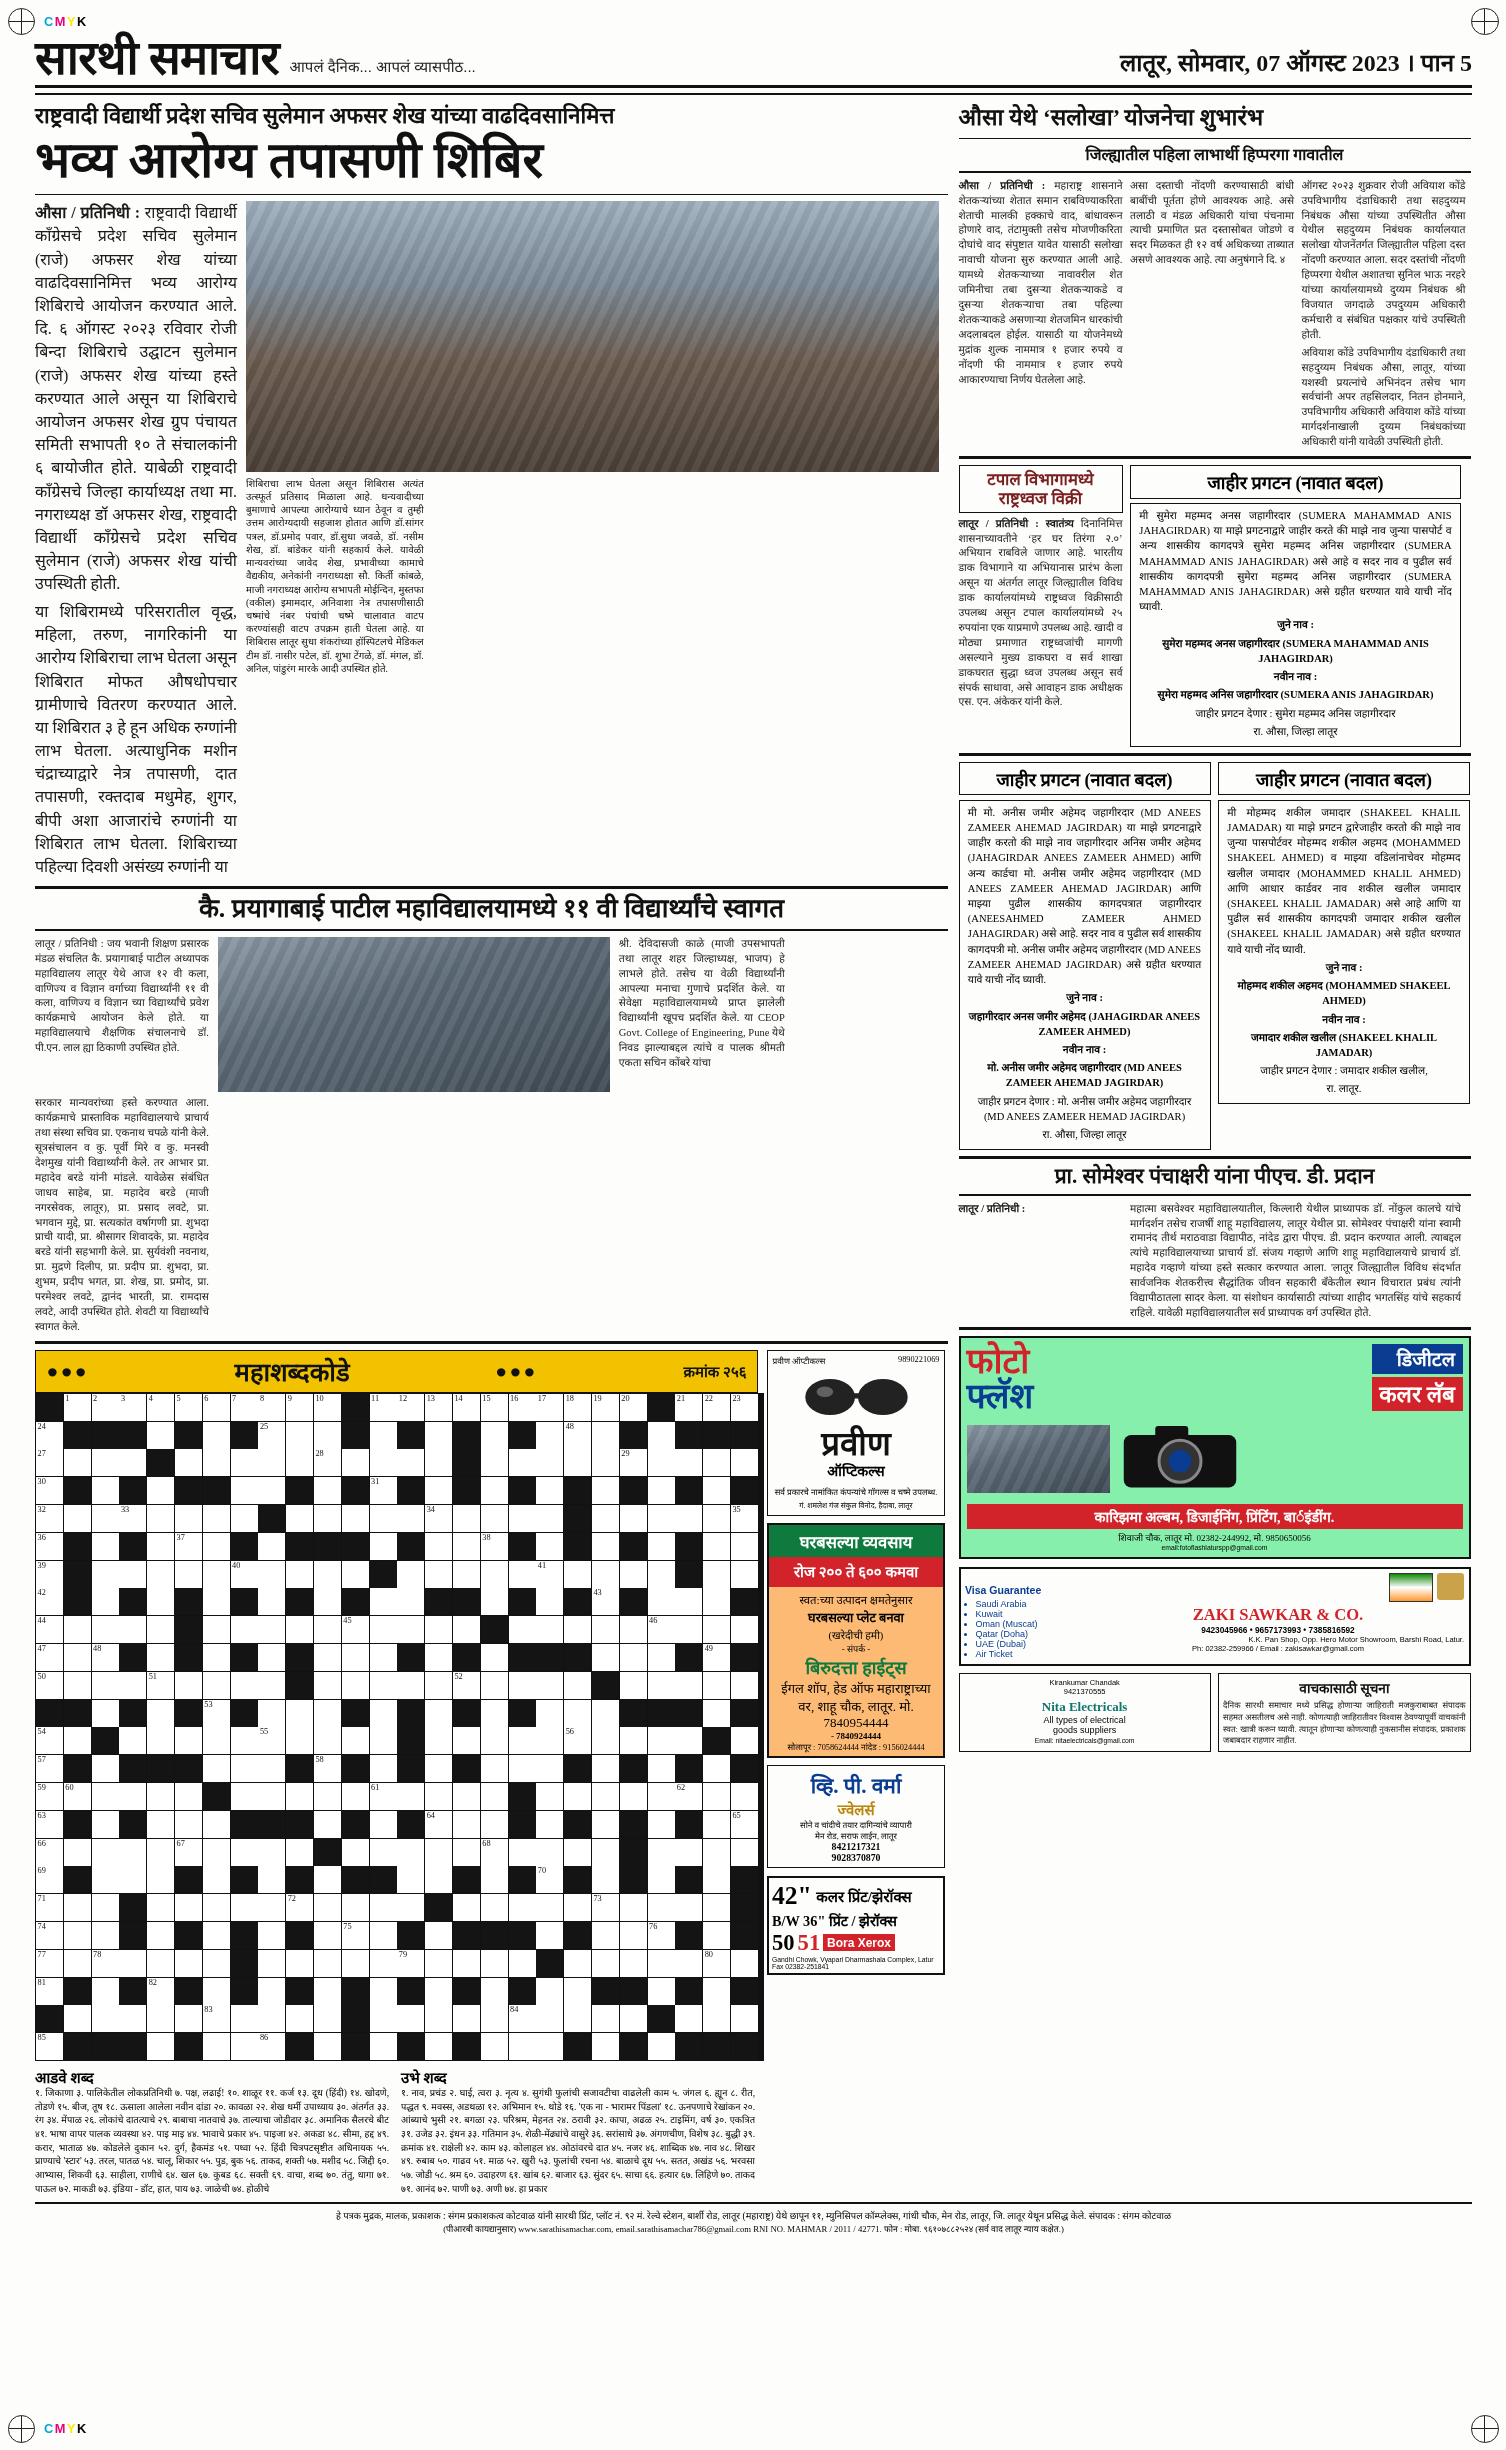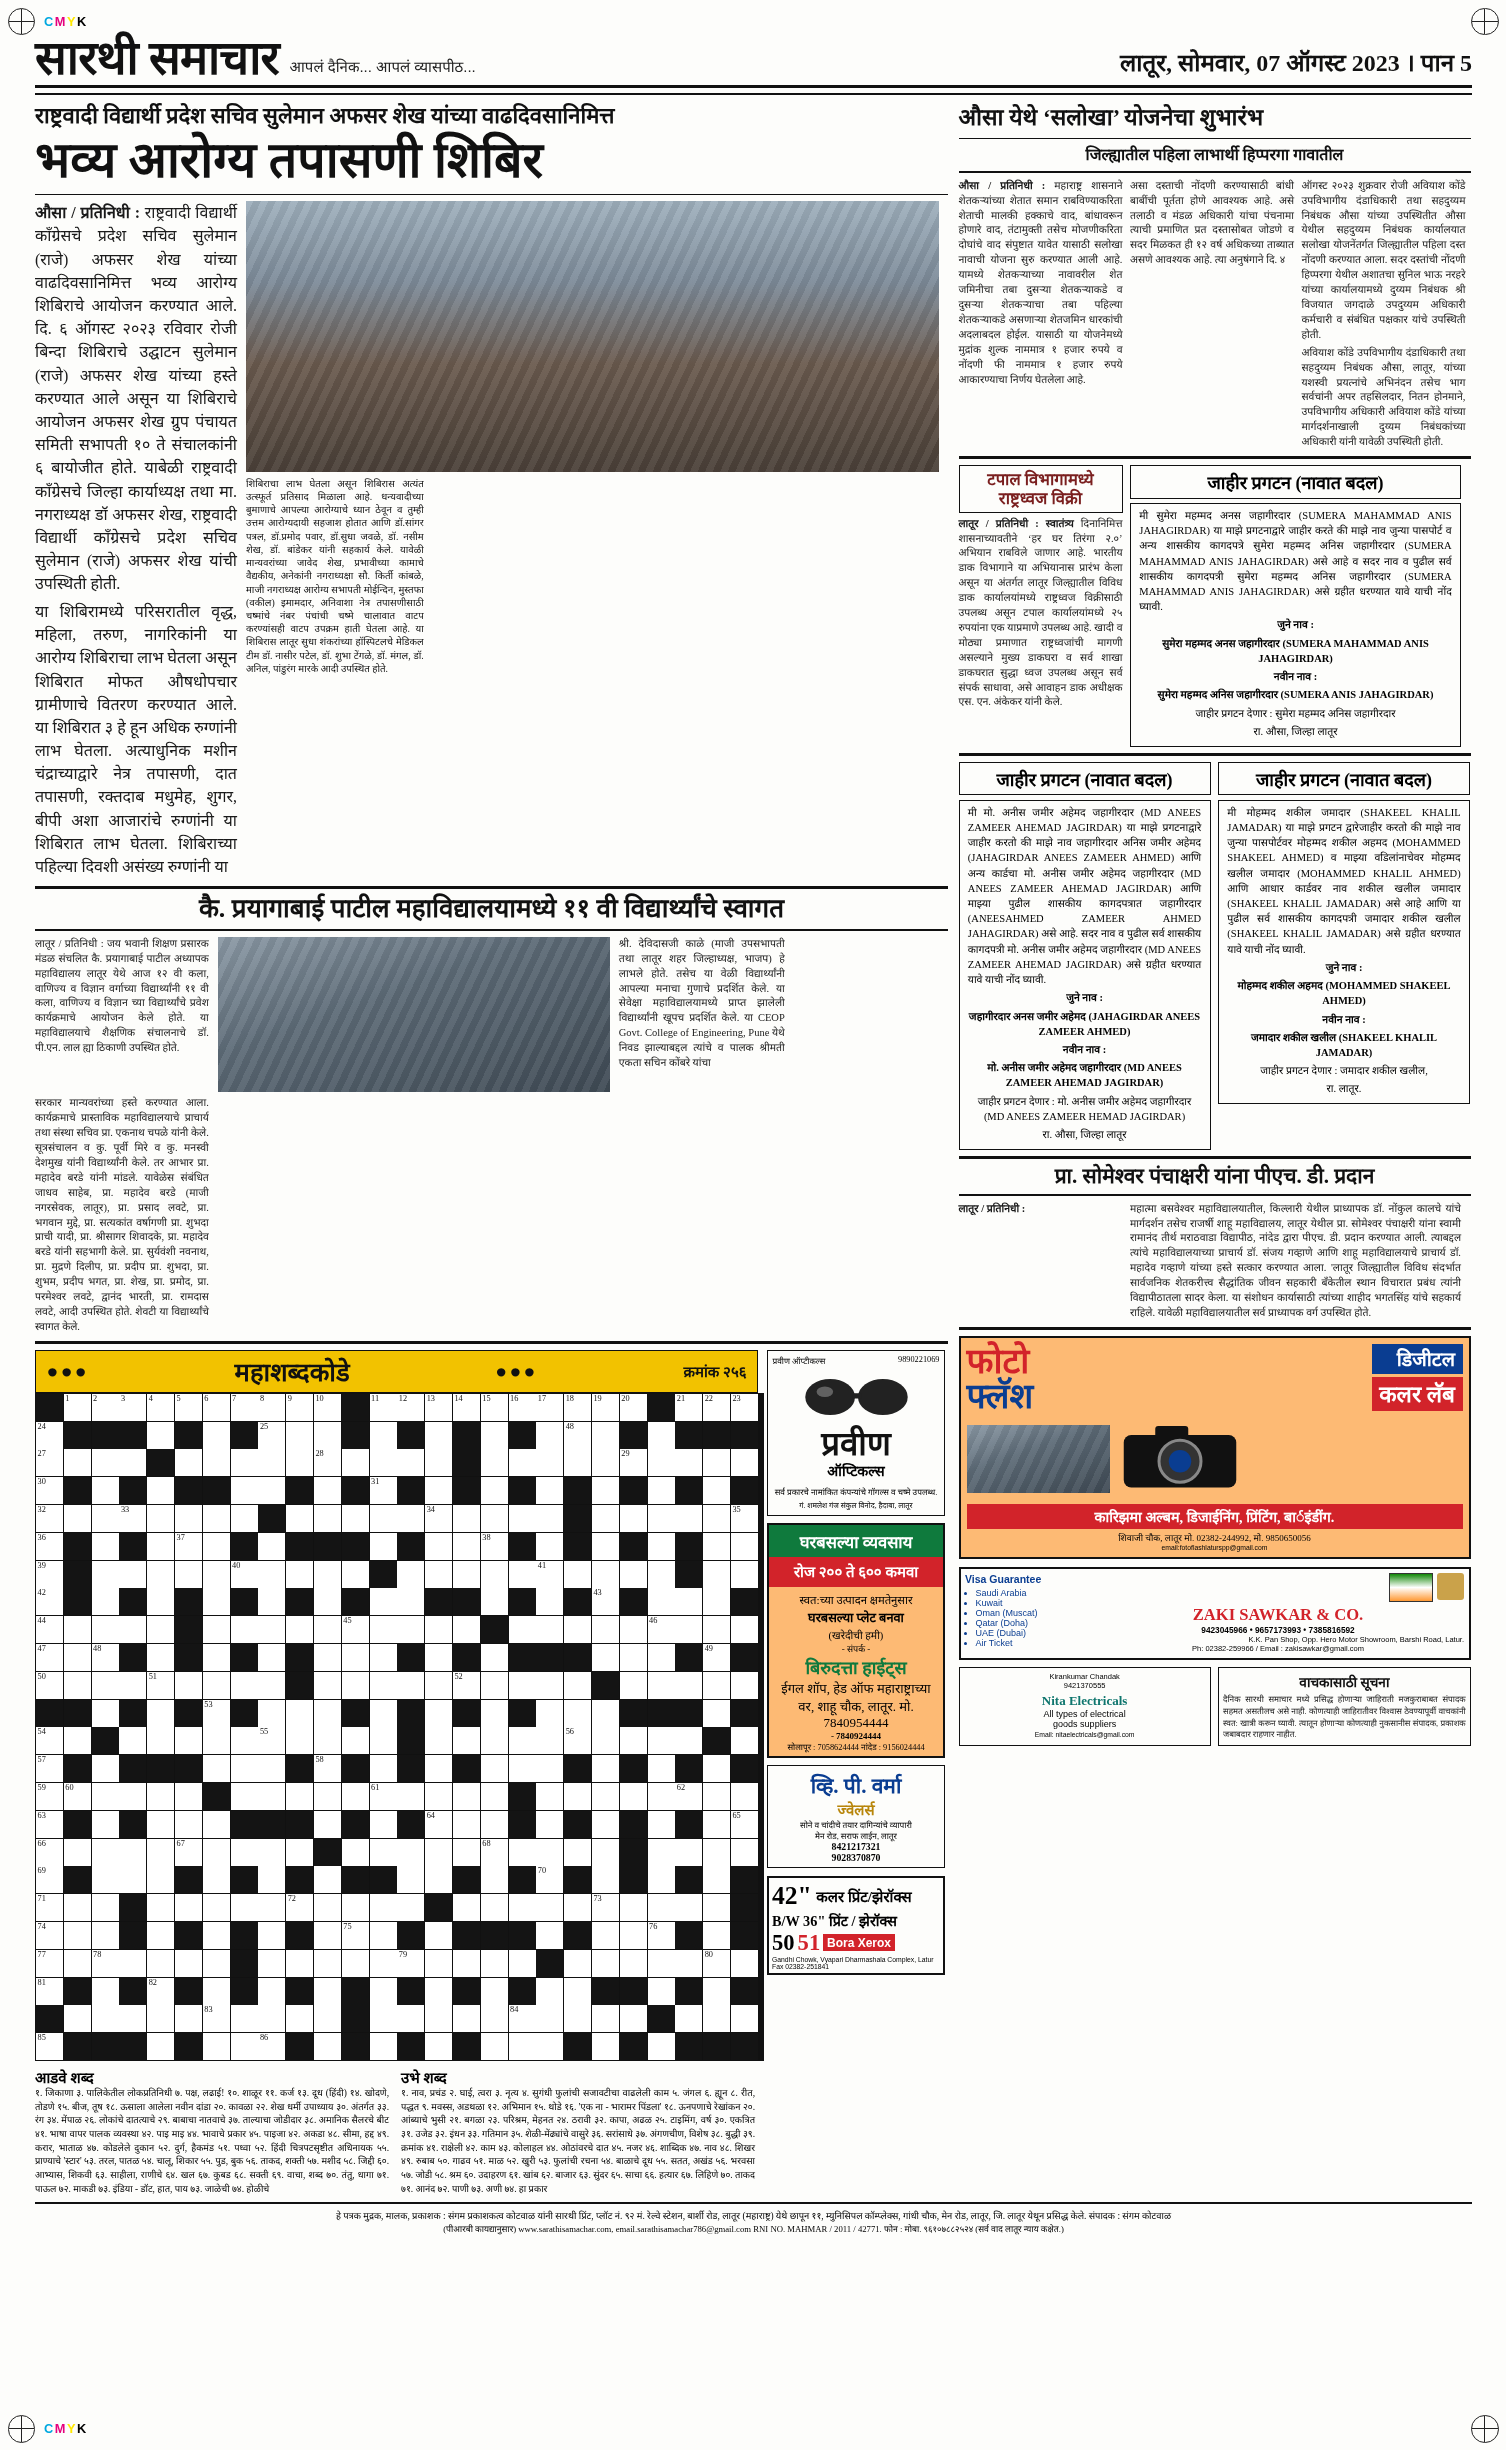--- a/index.html
+++ b/index.html
@@ -1116,21 +1116,21 @@
           <div class="lead-head" style="font-size:21px;text-align:center;">प्रा. सोमेश्वर पंचाक्षरी यांना पीएच. डी. प्रदान</div>
           <div class="hr-thin"></div>
           <div style="display:flex;gap:7.5px;">
             <div style="width:164px;" class="body-sm"><span class="bold">लातूर / प्रतिनिधी :</span></div>
             <div style="width:331px;" class="body-sm">महात्मा बसवेश्वर महाविद्यालयातील, किल्लारी येथील प्राध्यापक डॉ. नोंकुल कालचे यांचे मार्गदर्शन तसेच राजर्षी शाहू महाविद्यालय, लातूर येथील प्रा. सोमेश्वर पंचाक्षरी यांना स्वामी रामानंद तीर्थ मराठवाडा विद्यापीठ, नांदेड द्वारा पीएच. डी. प्रदान करण्यात आली. त्याबद्दल त्यांचे महाविद्यालयाच्या प्राचार्य डॉ. संजय गव्हाणे आणि शाहू महाविद्यालयाचे प्राचार्य डॉ. महादेव गव्हाणे यांच्या हस्ते सत्कार करण्यात आला. 'लातूर जिल्ह्यातील विविध संदर्भात सार्वजनिक शेतकरीत्त्व सैद्धांतिक जीवन सहकारी बँकेतील स्थान विचारात प्रबंध त्यांनी विद्यापीठातला सादर केला. या संशोधन कार्यासाठी त्यांच्या शाहीद भगतसिंह यांचे सहकार्य राहिले. यावेळी महाविद्यालयातील सर्व प्राध्यापक वर्ग उपस्थित होते.</div>
           </div>
         </div>
 
         <div class="hr-thick"></div>
 
-        <div class="ad bordered3" style="background:#fdba74;padding:6px;">
+        <div class="ad bordered3" style="background:#86efac;padding:6px;">
           <div style="display:flex;justify-content:space-between;align-items:flex-start;">
             <div>
               <div style="font-family:'Liberation Serif',serif;font-weight:bold;font-size:35px;color:#d2232a;line-height:1;">फोटो</div>
               <div style="font-family:'Liberation Serif',serif;font-weight:bold;font-size:35px;color:#0a3d91;line-height:1;">फ्लॅश</div>
             </div>
             <div style="text-align:right;">
               <div style="background:#0a3d91;color:#fff;font-family:'Liberation Serif',serif;font-weight:bold;font-size:19.6px;padding:1.5px 7.5px;">डिजीटल</div>
               <div style="background:#d2232a;color:#fff;font-family:'Liberation Serif',serif;font-weight:bold;font-size:22.6px;padding:1.5px 7.5px;margin-top:3px;">कलर लॅब</div>
             </div>
           </div>
@@ -1145,21 +1145,21 @@
               </svg>
             </div>
           </div>
           <div style="background:#d2232a;color:#fff;text-align:center;font-family:'Liberation Serif',serif;font-weight:bold;font-size:14.3px;padding:3px;margin-top:6px;">कारिझमा अल्बम, डिजाईनिंग, प्रिंटिंग, बार्इंडींग.</div>
           <div style="font-family:'Liberation Serif',serif;font-size:9px;text-align:center;margin-top:2.3px;">शिवाजी चौक, लातूर  मो. 02382-244992, मो. 9850650056</div>
           <div style="font-family:'Liberation Sans',sans-serif;font-size:6.8px;text-align:center;">email:fotoflashlaturspp@gmail.com</div>
         </div>
 
         <div class="bordered3" style="margin-top:7.5px;padding:4.5px;display:flex;gap:6px;">
           <div style="width:121px;">
-            <div style="font-family:'Liberation Sans',sans-serif;font-weight:bold;font-size:10.5px;color:#0a3d91;">Visa Guarantee</div>
+            <div style="font-family:'Liberation Sans',sans-serif;font-weight:bold;font-size:10.5px;color:#0a3d91;margin-top:11px;">Visa Guarantee</div>
             <ul id="visa-list" style="margin:3px 0 0 10.5px;padding:0;font-family:'Liberation Sans',sans-serif;font-size:9px;color:#0a3d91;">
                 <li>Saudi Arabia</li>
                 <li>Kuwait</li>
                 <li>Oman (Muscat)</li>
                 <li>Qatar (Doha)</li>
                 <li>UAE (Dubai)</li>
                 <li>Air Ticket</li>
               </ul>
           </div>
           <div style="flex:1;">

